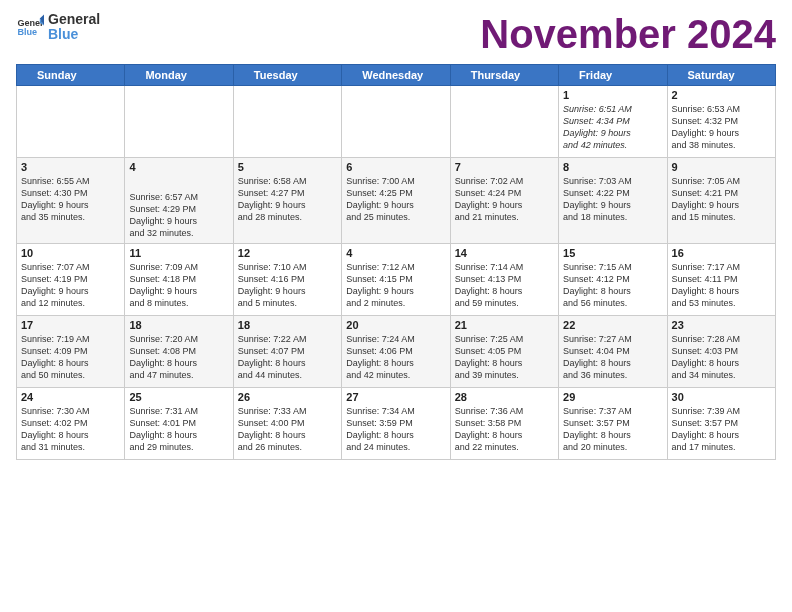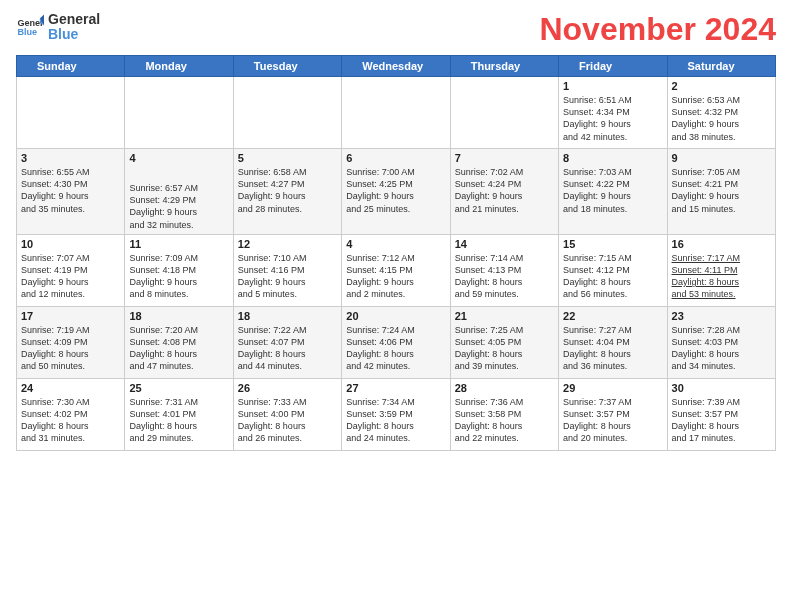--- a/index.html
+++ b/index.html
@@ -27,23 +27,23 @@
       gap: 4px;
     }
     .logo-icon {
       width: 28px;
       height: 28px;
     }
     .title-block {
       text-align: right;
     }
     .main-title {
-      font-size: 32px;
+      font-size: 40px;
       font-weight: bold;
-      color: #ef4444;
+      color: #701a75;
       line-height: 1.1;
     }
     .subtitle {
       font-size: 14px;
       color: #444;
     }
     table {
       width: 100%;
       border-collapse: collapse;
       table-layout: fixed;
@@ -120,21 +120,21 @@
     </thead>
     <tbody id="calendar-body">
     <tr>
           <td class="empty-cell"></td>
           <td class="empty-cell"></td>
           <td class="empty-cell"></td>
           <td class="empty-cell"></td>
           <td class="empty-cell"></td>
           <td>
             <span class="day-number">1</span>
-            <div class="day-info" style="white-space: pre-line;">Sunrise: 6:51 AM
+            <div class="day-info" style="white-space: pre-line; font-style: italic;">Sunrise: 6:51 AM
 Sunset: 4:34 PM
 Daylight: 9 hours
 and 42 minutes.</div>
           </td>
           <td>
             <span class="day-number">2</span>
             <div class="day-info" style="white-space: pre-line;">Sunrise: 6:53 AM
 Sunset: 4:32 PM
 Daylight: 9 hours
 and 38 minutes.</div>
@@ -229,21 +229,21 @@
           </td>
           <td>
             <span class="day-number">15</span>
             <div class="day-info" style="white-space: pre-line;">Sunrise: 7:15 AM
 Sunset: 4:12 PM
 Daylight: 8 hours
 and 56 minutes.</div>
           </td>
           <td>
             <span class="day-number">16</span>
-            <div class="day-info" style="white-space: pre-line; text-decoration: underline;">Sunrise: 7:17 AM
+            <div class="day-info" style="white-space: pre-line;">Sunrise: 7:17 AM
 Sunset: 4:11 PM
 Daylight: 8 hours
 and 53 minutes.</div>
           </td>
         </tr>
         <tr>
           <td>
             <span class="day-number">17</span>
             <div class="day-info" style="white-space: pre-line;">Sunrise: 7:19 AM
 Sunset: 4:09 PM

